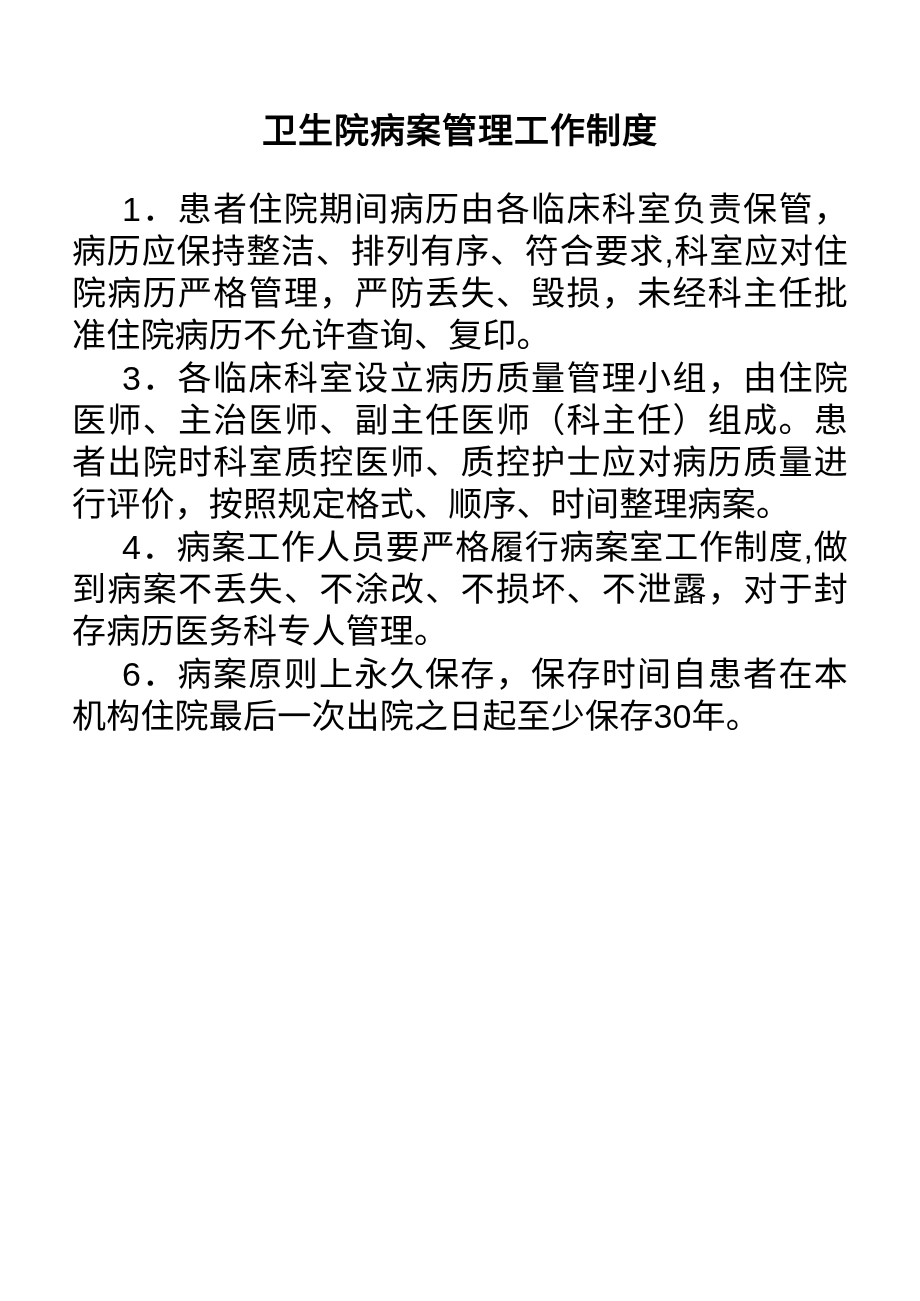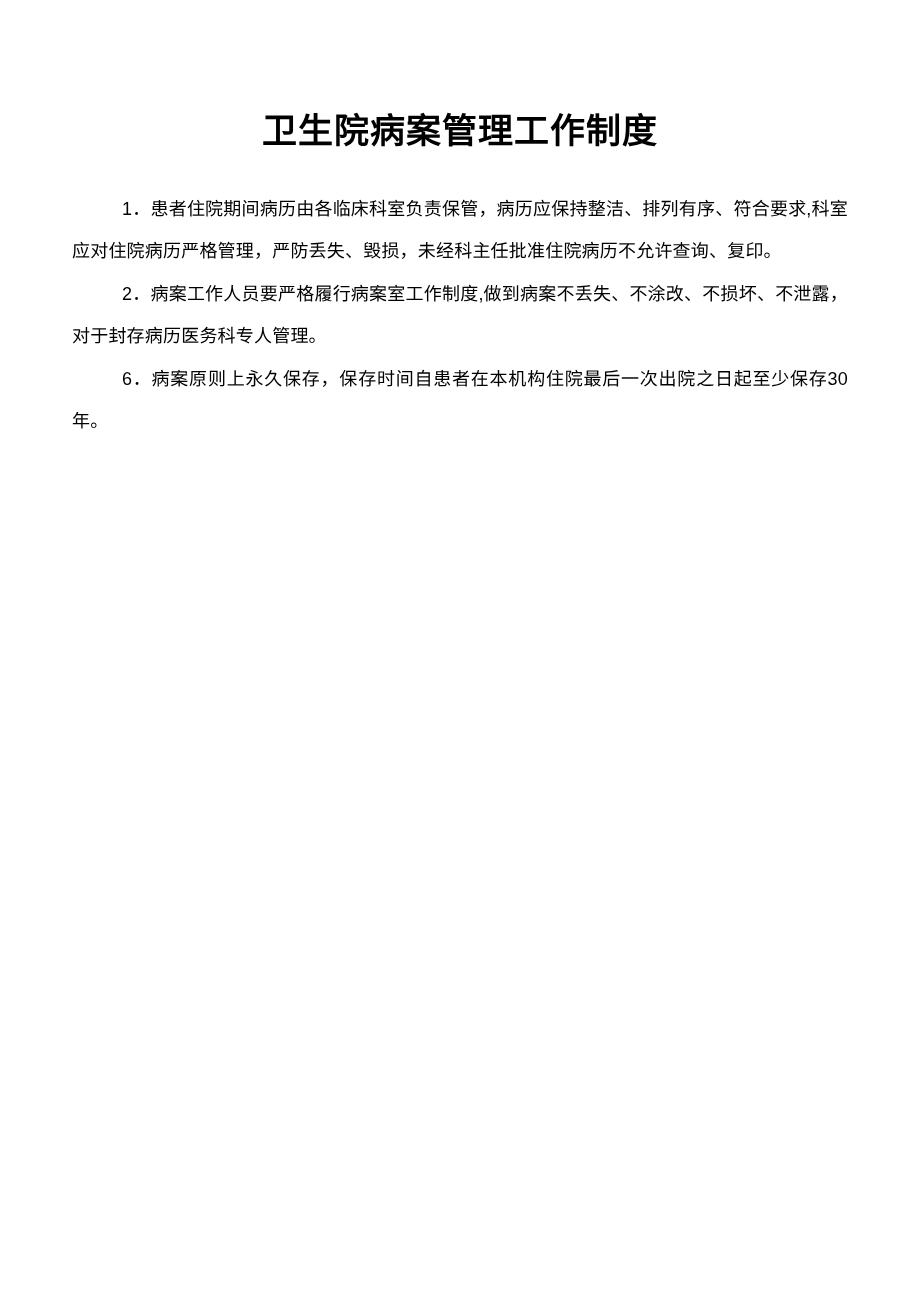--- a/index.html
+++ b/index.html
@@ -30,35 +30,36 @@
     font-weight: bold;
     letter-spacing: 1px;
     line-height: 1.3;
     font-family: "Liberation Sans", "DejaVu Sans", sans-serif;
   }
   .body-block {
     margin-top: 34px;
   }
   .para {
     margin: 0 0 1px 0;
-    font-size: 18px;
+    font-size: 34px;
     line-height: 42px;
     text-indent: 50px;
     text-align: justify;
     text-justify: inter-ideograph;
     letter-spacing: 0.2px;
     word-break: break-all;
   }
 </style>
 </head>
 <body>
 
 <div class="page">
 
   <h1 class="doc-title">卫生院病案管理工作制度</h1>
 
   <div class="body-block">
     <p class="para">1．患者住院期间病历由各临床科室负责保管，病历应保持整洁、排列有序、符合要求,科室应对住院病历严格管理，严防丢失、毁损，未经科主任批准住院病历不允许查询、复印。</p>
-    <p class="para">2．病案工作人员要严格履行病案室工作制度,做到病案不丢失、不涂改、不损坏、不泄露，对于封存病历医务科专人管理。</p>
+    <p class="para">3．各临床科室设立病历质量管理小组，由住院医师、主治医师、副主任医师（科主任）组成。患者出院时科室质控医师、质控护士应对病历质量进行评价，按照规定格式、顺序、时间整理病案。</p>
+    <p class="para">4．病案工作人员要严格履行病案室工作制度,做到病案不丢失、不涂改、不损坏、不泄露，对于封存病历医务科专人管理。</p>
     <p class="para">6．病案原则上永久保存，保存时间自患者在本机构住院最后一次出院之日起至少保存30年。</p>
   </div>
 
 </div>
 
 </body></html>

